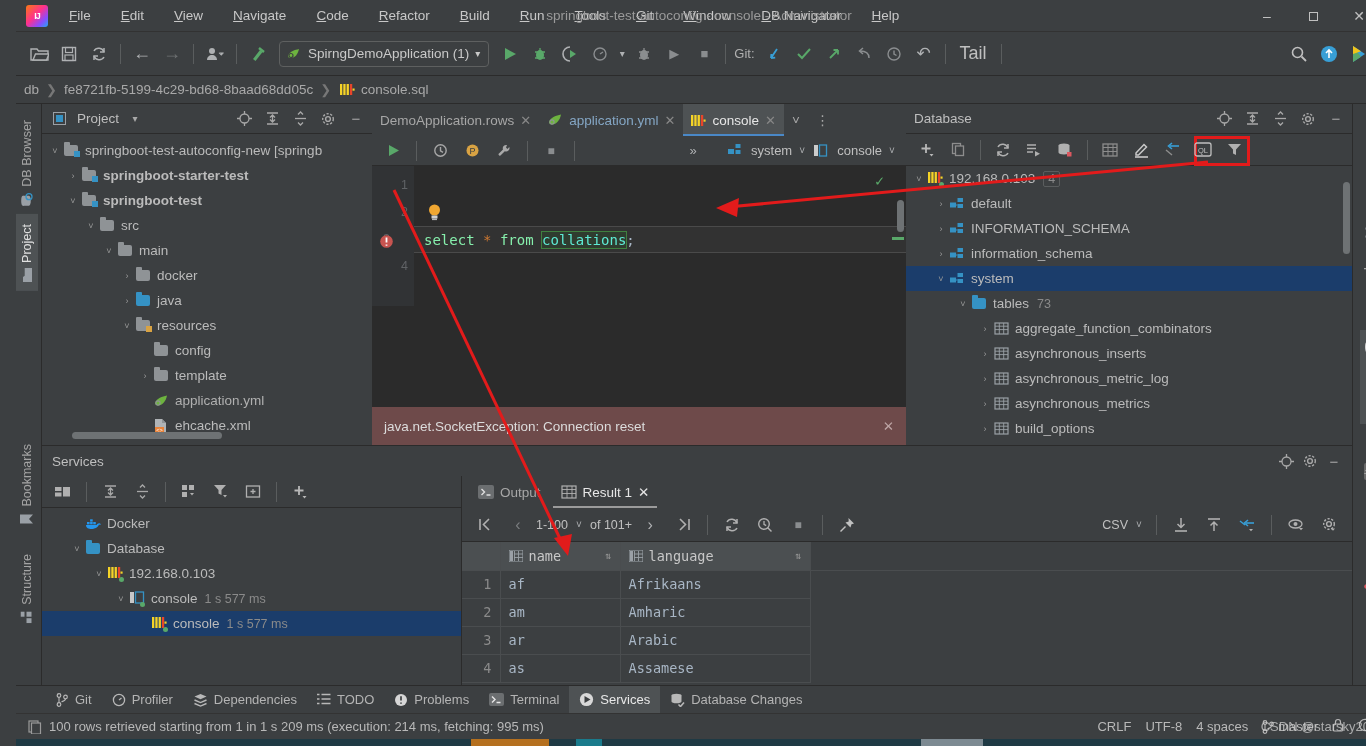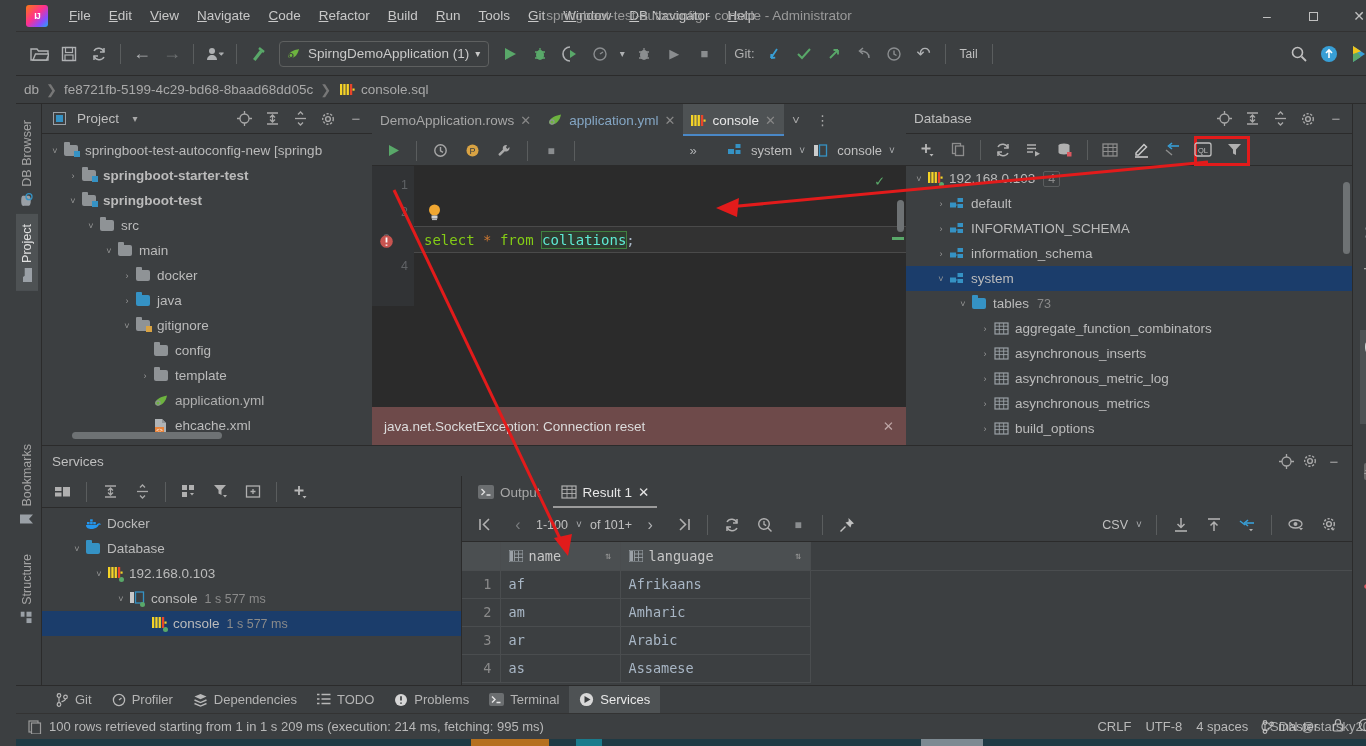--- a/index.html
+++ b/index.html
@@ -17,21 +17,21 @@
   .titlebar {
     position:absolute; left:0; top:0; width:1366px; height:32px;
     background:#3c3f41; display:flex; align-items:center;
     border-bottom:1px solid #323232;
   }
   .ij-logo { width:26px; height:26px; margin-left:8px; margin-right:10px; position:relative; }
   .ij-logo .sq { position:absolute; inset:2px; border-radius:3px;
     background:linear-gradient(135deg,#f97a12 0%,#ff318c 45%,#8b4cff 75%,#1fa9f5 100%); }
   .ij-logo .ij { position:absolute; inset:6px; color:#fff; font-size:9px; font-weight:bold;
     display:flex; align-items:center; justify-content:center; letter-spacing:-1px;}
-  .menu { display:flex; align-items:center; gap:0px; }
+  .menu { display:flex; align-items:center; gap:12px; }
   .menu-item { padding:4px 9px; color:#c8c8c8; font-size:13.5px; cursor:default; white-space:nowrap;}
   .menu-item u { text-decoration:underline; }
   .win-title { position:absolute; left:0; right:0; text-align:center; color:#9a9a9a; font-size:13.5px;
      pointer-events:none; }
   .win-ctl { position:absolute; right:0; top:0; display:flex; height:32px; }
   .win-btn { width:46px; height:32px; display:flex; align-items:center; justify-content:center;
     color:#c0c0c0; font-size:14px; }
 
   
   .toolbar {
@@ -39,21 +39,21 @@
     display:flex; align-items:center; border-bottom:1px solid #2b2b2b;
   }
   .tb-ic { width:30px; height:28px; display:flex; align-items:center; justify-content:center;
     color:#afb1b3; font-size:15px; }
   .tb-sep { width:1px; height:20px; background:#5a5d5e; margin:0 6px; }
   .run-config {
     display:flex; align-items:center; gap:6px; height:26px; padding:0 8px 0 6px;
     border:1px solid #5e6060; border-radius:4px; color:#c9c9c9; font-size:13.5px;
   }
   .git-label { color:#b0b0b0; font-size:13px; margin:0 4px 0 2px;}
-  .tail-label{ color:#c0c0c0; font-size:12px; padding:2px 8px;}
+  .tail-label{ color:#c0c0c0; font-size:18px; padding:2px 8px;}
 
   
   .breadcrumb {
     position:absolute; left:0; top:76px; width:1366px; height:28px;
     display:flex; align-items:center; background:#3c3f41; color:#a9a9a9; font-size:13.5px;
     border-bottom:1px solid #2b2b2b; padding-left:8px;
   }
   .bc-sep { color:#777; margin:0 7px; font-size:13px; }
 
   
@@ -102,21 +102,21 @@
   }
   .gb-link{ color:#6cb5f0; margin-left:auto;}
   .gb-link2{ color:#6cb5f0; }
   .sqltoolbar{ height:30px; background:#3c3f41; display:flex; align-items:center; padding:0 6px; gap:2px; border-bottom:1px solid #2b2b2b;}
   .code{ position:relative; height:140px; background:#2b2b2b; display:flex; }
   .gutter{ width:42px; background:#313335; padding-top:6px; text-align:right; color:#606366; font-size:12.5px; position:relative;}
   .gutter div{ height:27px; line-height:27px; padding-right:6px;}
   .codearea{ flex:1; position:relative; padding-top:6px; font-family:"DejaVu Sans Mono", monospace; font-size:14px;}
   .codeline{ height:27px; line-height:27px; padding-left:10px; position:relative; }
   .codeline.cur{ background:#323232; border-top:1px solid #4a4a4a; border-bottom:1px solid #4a4a4a;}
-  .kw{ color:#84cc16; } .star{color:#cc7832;} .tbl{ color:#5eead4; background:#2f3c2f; outline:1px solid #3f7f3f;}
+  .kw{ color:#86efac; } .star{color:#cc7832;} .tbl{ color:#5eead4; background:#2f3c2f; outline:1px solid #3f7f3f;}
   .semi{ color:#a9b7c6; }
   .errbanner{
     position:absolute; left:0; bottom:0; width:534px; height:38px; background:#6e4a4a;
     display:flex; align-items:center; padding:0 12px; color:#dcdcdc; font-size:13.5px;
   }
   .errbanner .x{ margin-left:auto; color:#bda5a5; }
 
   
   .dbpanel{ position:absolute; left:890px; top:104px; width:446px; height:341px; background:#3c3f41; }
   .dbtoolbar{ height:32px; display:flex; align-items:center; padding:0 6px; gap:1px; border-bottom:1px solid #2b2b2b; position:relative;}
@@ -551,21 +551,21 @@
         <div class="trow" style="padding-left: 78px;">
           <span class="arrow">˅</span>
           <span class="ficon">
             <span style="position:relative;display:block;">
               <span style="width:14px;height:11px;background:#8f9396;border-radius:0 2px 2px 2px;display:block;position:relative;">
                 <span style="position:absolute;left:0;top:-3px;width:6px;height:3px;background:#8f9396;border-radius:1px 1px 0 0;"></span>
               </span>
               <span style="position:absolute;right:-2px;bottom:-1px;width:6px;height:6px;background:#d9a343;"></span>
             </span>
           </span>
-          <span>gitignore</span>
+          <span>resources</span>
         </div>
         <div class="trow" style="padding-left: 96px;">
           <span class="arrow"></span>
           <span class="ficon">
             <span style="width:14px;height:11px;background:#8f9396;border-radius:0 2px 2px 2px;display:block;position:relative;">
               <span style="position:absolute;left:0;top:-3px;width:6px;height:3px;background:#8f9396;border-radius:1px 1px 0 0;"></span>
             </span>
           </span>
           <span>config</span>
         </div>
@@ -1313,20 +1313,30 @@
       </div>
       <div class="twb active">
         <span style="display: flex;">
           <svg width="15" height="15" viewBox="0 0 15 15">
             <circle cx="7.5" cy="7.5" r="6.6" fill="#d8d8d8"></circle>
             <path d="M5.5 4l6 3.5-6 3.5z" fill="#3c3f41"></path>
           </svg>
         </span>
         <span>Services</span>
       </div>
+      <div class="twb">
+        <span style="display: flex;">
+          <svg width="15" height="14" viewBox="0 0 15 14">
+            <ellipse cx="6.5" cy="2.5" rx="5" ry="1.8" fill="#b8b8b8"></ellipse>
+            <path d="M1.5 2.5v6c0 1 2.2 1.8 5 1.8s5-.8 5-1.8v-6" fill="#b8b8b8"></path>
+            <path d="M8.5 11.5l2 2 3.5-4" stroke="#b8b8b8" stroke-width="1.6" fill="none"></path>
+          </svg>
+        </span>
+        <span>Database Changes</span>
+      </div>
     </div>
 
   <div class="statusbar">
     <span class="ficon">
       <svg width="14" height="14" viewBox="0 0 14 14">
           <rect x="1" y="1" width="9" height="11" fill="none" stroke="#9a9a9a" stroke-width="1.2"></rect>
           <rect x="3.5" y="3" width="9" height="11" fill="#3c3f41" stroke="#9a9a9a" stroke-width="1.2"></rect>
         </svg>
     </span>
     <span>100 rows retrieved starting from 1 in 1 s 209 ms (execution: 214 ms, fetching: 995 ms)</span>

